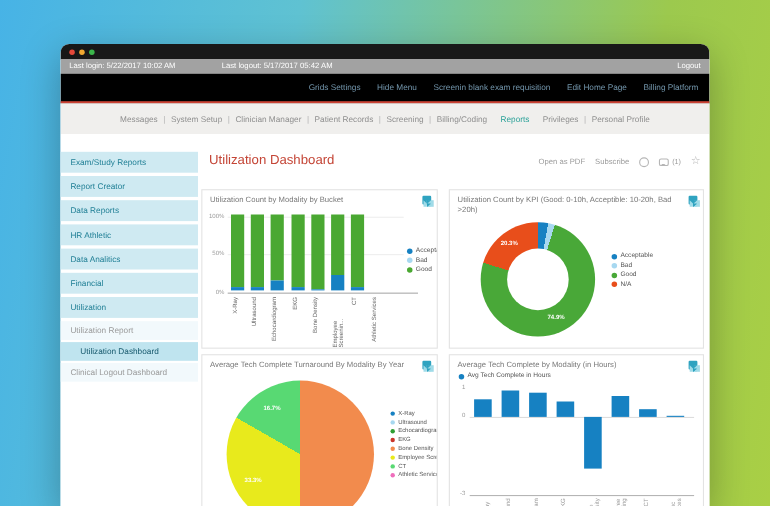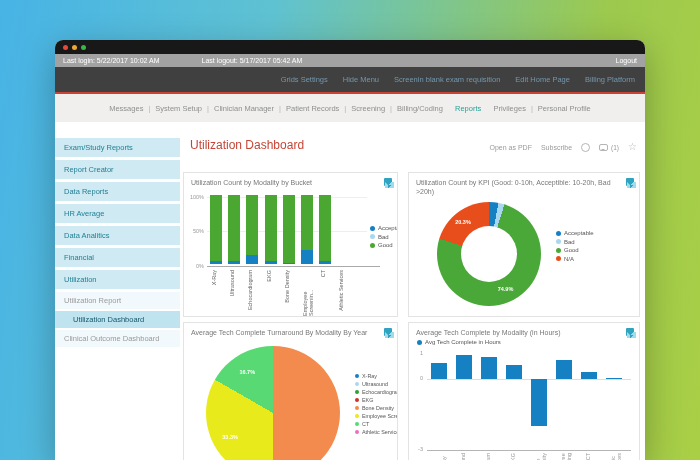--- a/index.html
+++ b/index.html
@@ -13,21 +13,21 @@
     position:absolute; left:55px; top:40px; width:590px; height:420px;
     background:#fff; border-radius:8px 8px 0 0; overflow:hidden;
     box-shadow:0 10px 35px rgba(0,0,0,.28);
     display:flex; flex-direction:column;
   }
   .titlebar { height:14px; background:#181818; display:flex; align-items:center; padding-left:8px; gap:4px; flex:0 0 auto; }
   .dot { width:5px; height:5px; border-radius:50%; }
   .statusbar { height:13px; background:#a2a2a2; color:#fff; font-size:7px; display:flex; align-items:center; padding:0 8px; flex:0 0 auto; }
   .statusbar .lastlogout { margin-left:42px; }
   .statusbar .logout { margin-left:auto; }
-  .toolbar { height:27px; background:#404040; border-bottom:2px solid #cb4335; display:flex; align-items:center; justify-content:flex-end; gap:15px; padding:0 10px; flex:0 0 auto; }
+  .toolbar { height:27px; background:#000000; border-bottom:2px solid #cb4335; display:flex; align-items:center; justify-content:flex-end; gap:15px; padding:0 10px; flex:0 0 auto; }
   .toolbar a { font-size:7.5px; color:#7396ac; text-decoration:none; }
   .menubar { height:28px; background:#f0efed; display:flex; align-items:center; justify-content:center; flex:0 0 auto; }
   .menubar .mi { font-size:7.5px; color:#8f8f8f; cursor:pointer; }
   .menubar .mi.active { color:#2aa198; }
   .menubar .sep { font-size:7.5px; color:#b5b5b5; margin:0 5px; }
   .bodyarea { flex:1; display:flex; background:#fff; }
   .sidebar { width:125px; padding-top:16px; flex:0 0 auto; }
   .side-item { font-size:7.5px; padding:5px 9px; margin-bottom:3px; cursor:pointer; line-height:1.2; }
   .side-item.primary { background:#cfeaf2; color:#1f7f95; }
   .side-item.plain { background:#f2f9fc; color:#9a9a9a; margin-bottom:2px; padding:4px 9px; }
@@ -116,27 +116,27 @@
       <div class="mi">Privileges</div>
       <div class="sep">|</div>
       <div class="mi">Personal Profile</div>
     </div>
 
   <div class="bodyarea">
     <div class="sidebar">
         <div class="side-item primary">Exam/Study Reports</div>
         <div class="side-item primary">Report Creator</div>
         <div class="side-item primary">Data Reports</div>
-        <div class="side-item primary">HR Average</div>
+        <div class="side-item primary">HR Athletic</div>
         <div class="side-item primary">Data Analitics</div>
         <div class="side-item primary">Financial</div>
         <div class="side-item primary">Utilization</div>
         <div class="side-item plain">Utilization Report</div>
         <div class="side-item active">Utilization Dashboard</div>
-        <div class="side-item plain">Clinical Outcome Dashboard</div>
+        <div class="side-item plain">Clinical Logout Dashboard</div>
       </div>
 
     <div class="main">
       <div class="main-title">Utilization Dashboard</div>
       <div class="header-actions">
         <span class="act">Open as PDF</span>
         <span class="act">Subscribe</span>
         <span class="circle-ic"></span>
         <span class="bubble-ic"></span>
         <span class="cmt-count">(1)</span>

